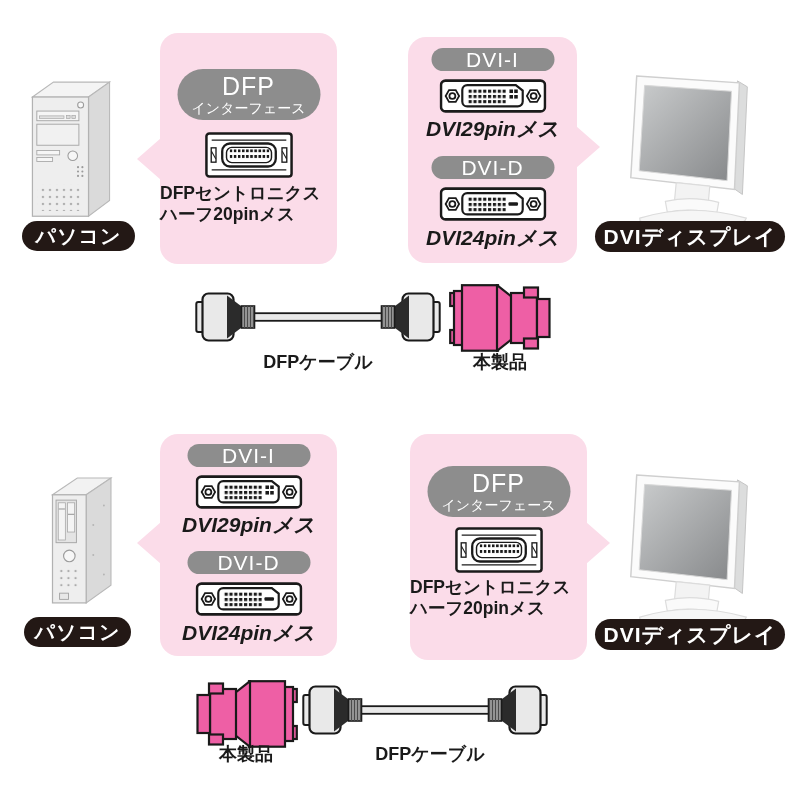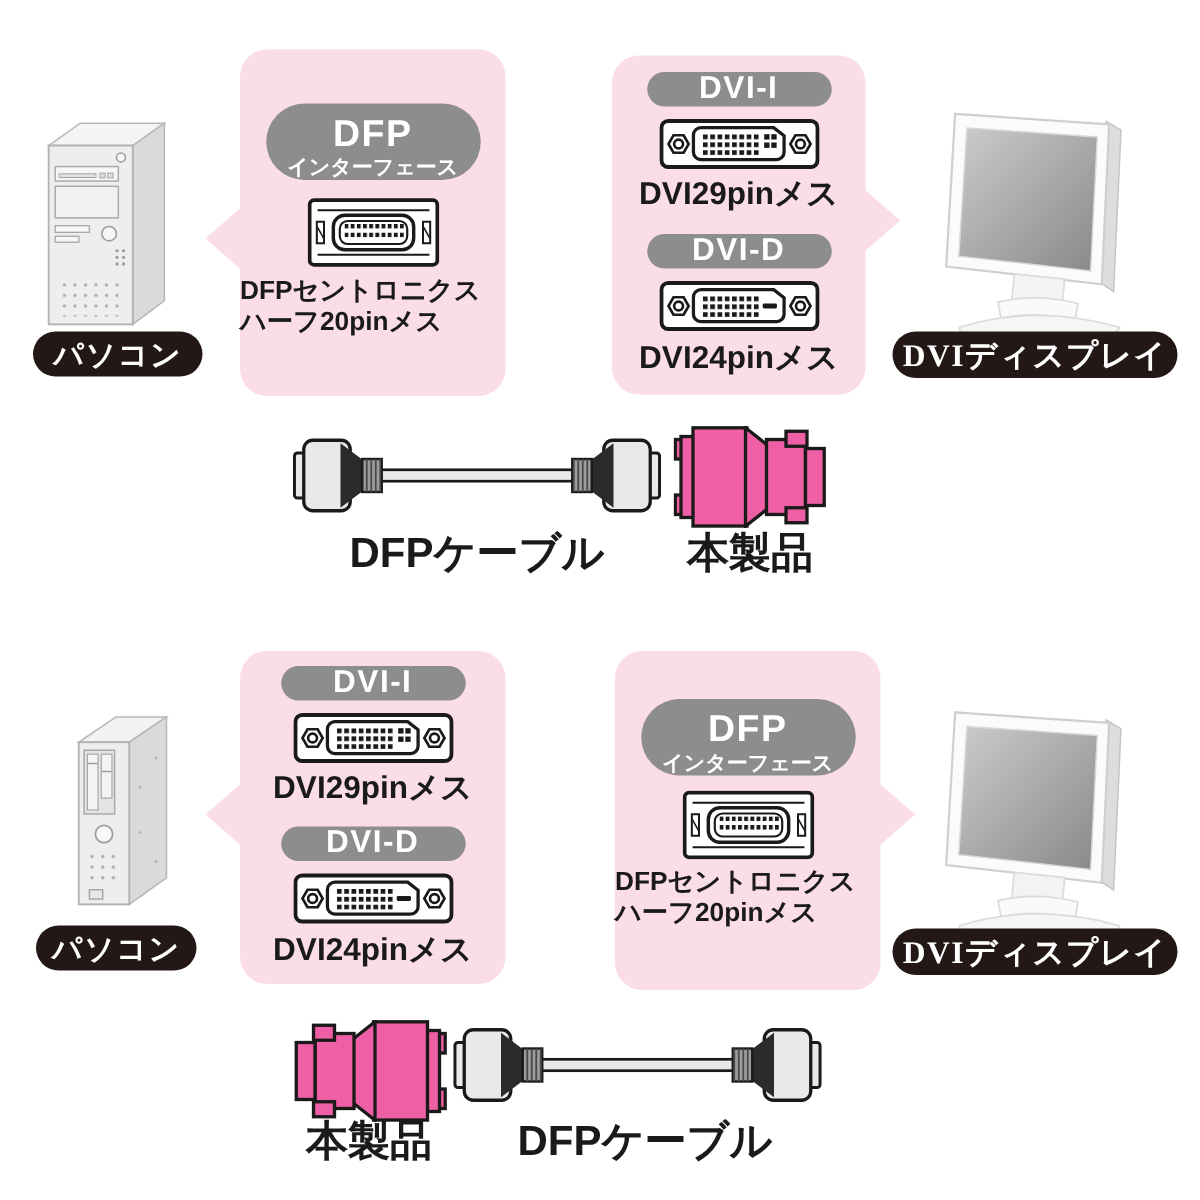--- a/index.html
+++ b/index.html
@@ -4,31 +4,31 @@
 <style>
   html,body{margin:0;padding:0;background:#ffffff;}
   .canvas{position:relative;width:800px;height:800px;background:#ffffff;overflow:hidden;
           font-family:"Liberation Sans","DejaVu Sans",sans-serif;color:#1a1a1a;}
   .abs{position:absolute;}
   .bubble{position:absolute;background:#fbdce9;border-radius:18px;}
   .tail{position:absolute;width:0;height:0;border-style:solid;}
   .tail-left{left:-23px;border-width:21px 24px 21px 0;border-color:transparent #fbdce9 transparent transparent;}
   .tail-right{right:-23px;border-width:21px 0 21px 24px;border-color:transparent transparent transparent #fbdce9;}
   .black-pill{position:absolute;background:#231815;color:#ffffff;border-radius:16px;
-              display:flex;align-items:center;justify-content:center;font-weight:bold;letter-spacing:1px;font-family:Liberation Serif, serif;}
+              display:flex;align-items:center;justify-content:center;font-weight:bold;letter-spacing:1px;}
   .gray-pill{position:absolute;left:50%;transform:translateX(-50%);background:#8d8d8d;color:#ffffff;
-             border-radius:26px;text-align:center;font-weight:bold;display:flex;flex-direction:column;
-             align-items:center;justify-content:flex-end;}
+             border-radius:26px;text-align:center;font-weight:normal;display:flex;flex-direction:column;
+             align-items:center;justify-content:center;}
   .gray-pill .big{font-size:25px;line-height:27px;letter-spacing:1px;}
   .gray-pill .small{font-size:14px;line-height:17px;}
   .gray-pill.one{font-size:21px;letter-spacing:1px;}
   .cc{position:absolute;left:50%;transform:translateX(-50%);}
-  .conn-caption{position:absolute;left:0;width:100%;text-align:center;font-weight:bold;font-size:21px;}
+  .conn-caption{position:absolute;left:0;width:100%;text-align:center;font-weight:bold;font-size:21px;font-style:italic;}
   .dfp-caption{position:absolute;left:0;width:100%;text-align:left;font-weight:bold;font-size:17.5px;line-height:21px;}
-  .cable-label{position:absolute;text-align:center;font-weight:bold;font-size:28px;}
+  .cable-label{position:absolute;text-align:center;font-weight:bold;font-size:18px;}
 </style>
 </head>
 <body>
 
 <svg width="0" height="0" style="position:absolute" aria-hidden="true">
 <defs>
   <linearGradient id="scrGrad" x1="0" y1="0" x2="1" y2="1">
     <stop offset="0" stop-color="#c9cbcc"></stop>
         <stop offset="1" stop-color="#87898b"></stop>
   </linearGradient>

